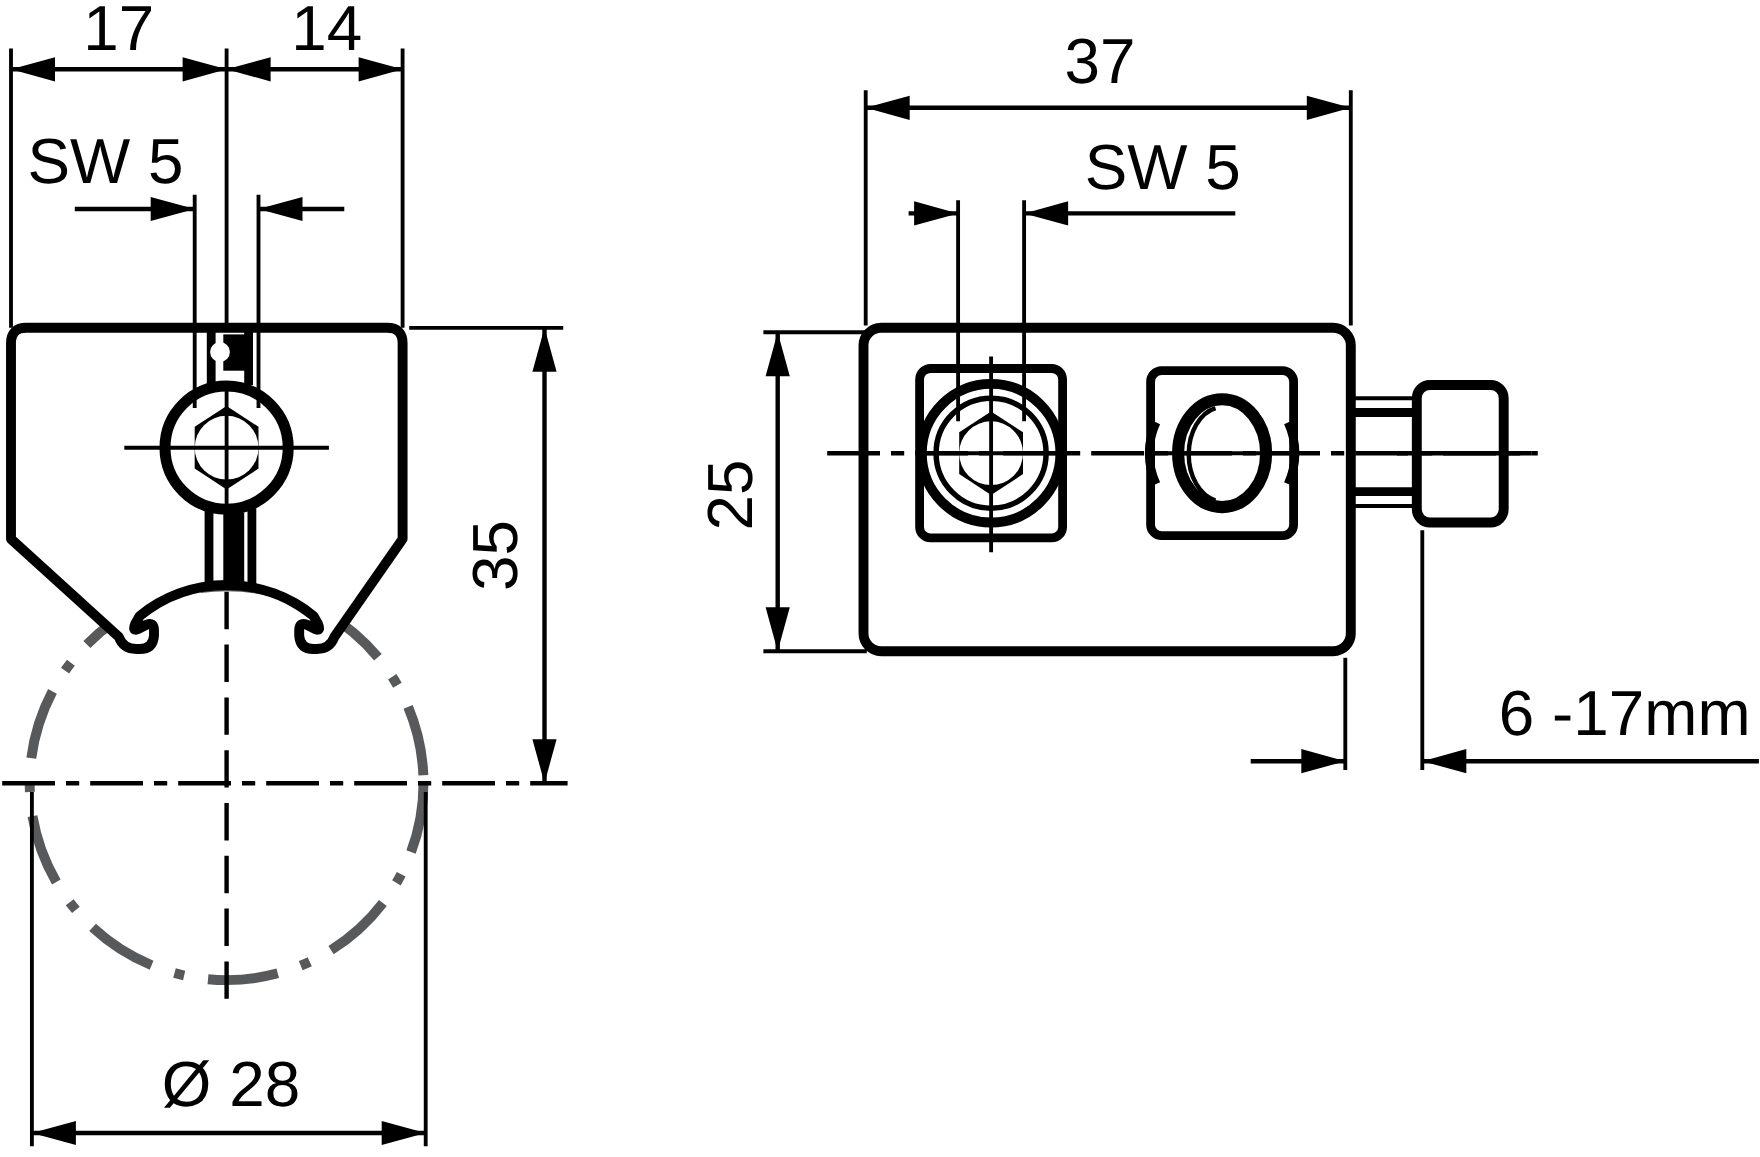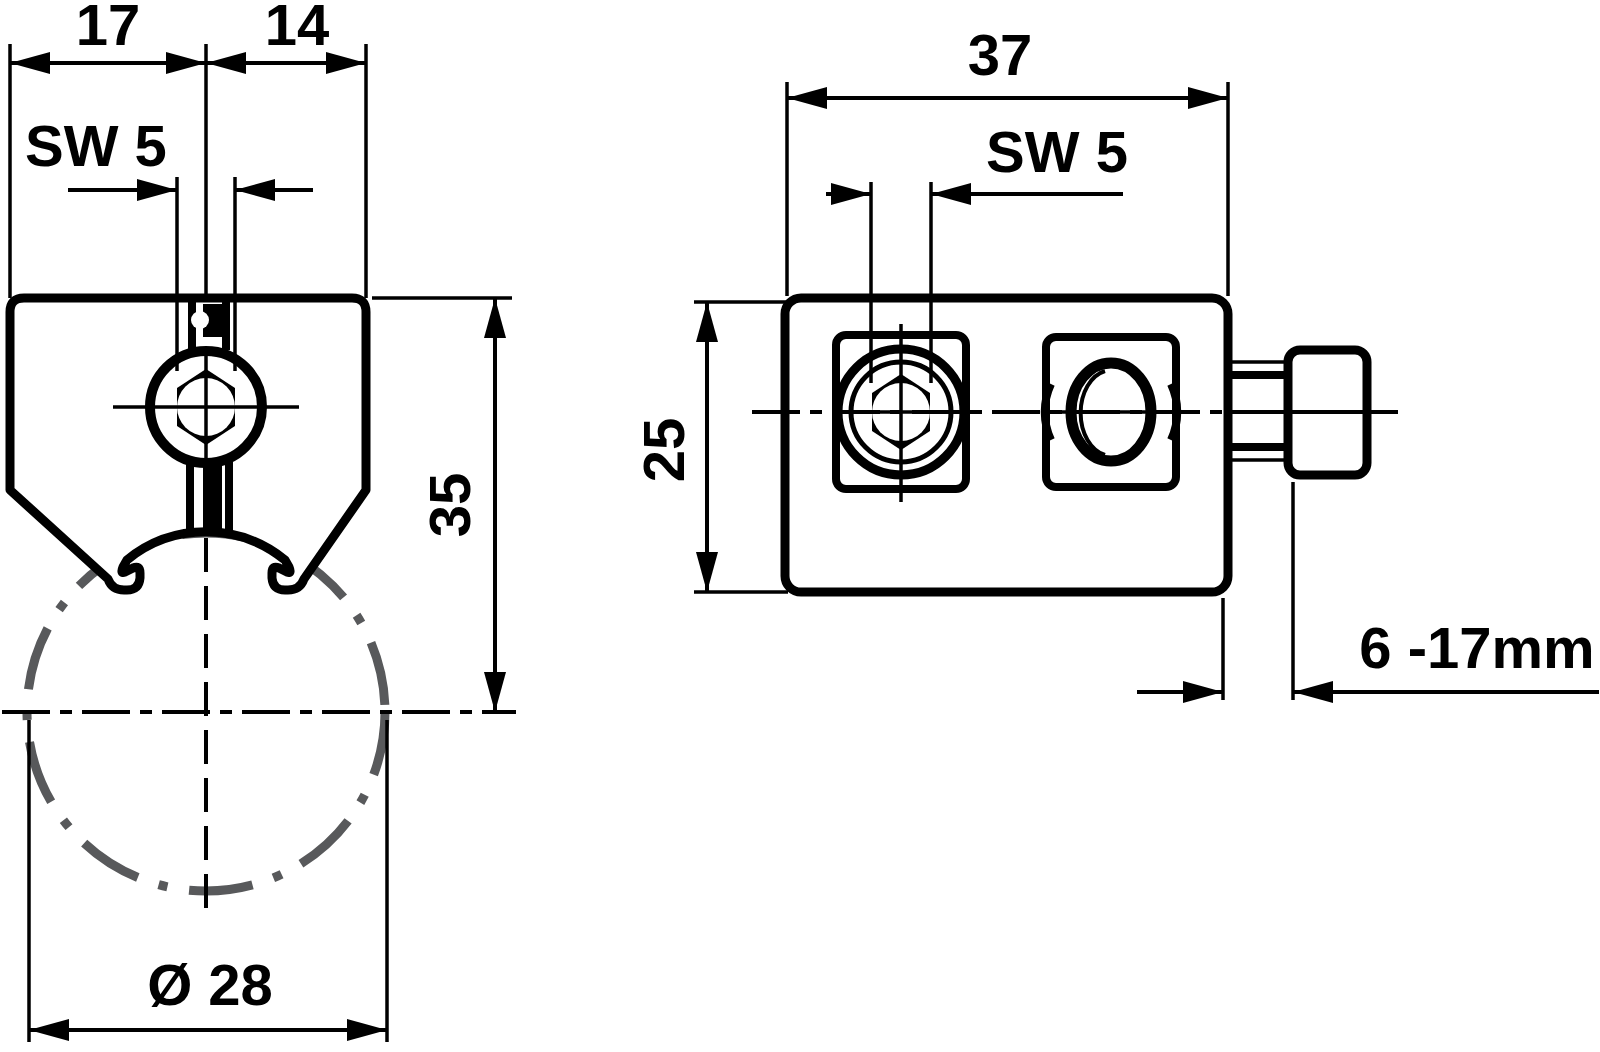--- a/index.html
+++ b/index.html
@@ -1,16 +1,16 @@
 <!DOCTYPE html>
 <html><head>
 <meta charset="utf-8">
 <style>
   html,body{margin:0;padding:0;background:#ffffff;}
-  .stage{width:1600px;height:1052px;position:relative;background:#fff;overflow:hidden;font-weight:bold;}
+  .stage{width:1600px;height:1052px;position:relative;background:#fff;overflow:hidden;}
   svg{display:block;}
   text{font-family:"Liberation Sans", sans-serif;fill:#000;}
   .dim-text{font-size:58px;}
 </style>
 </head>
 <body>
 
 <div class="stage">
 <svg width="1600" height="1052" viewBox="0 0 1600 1052">
   <defs>

